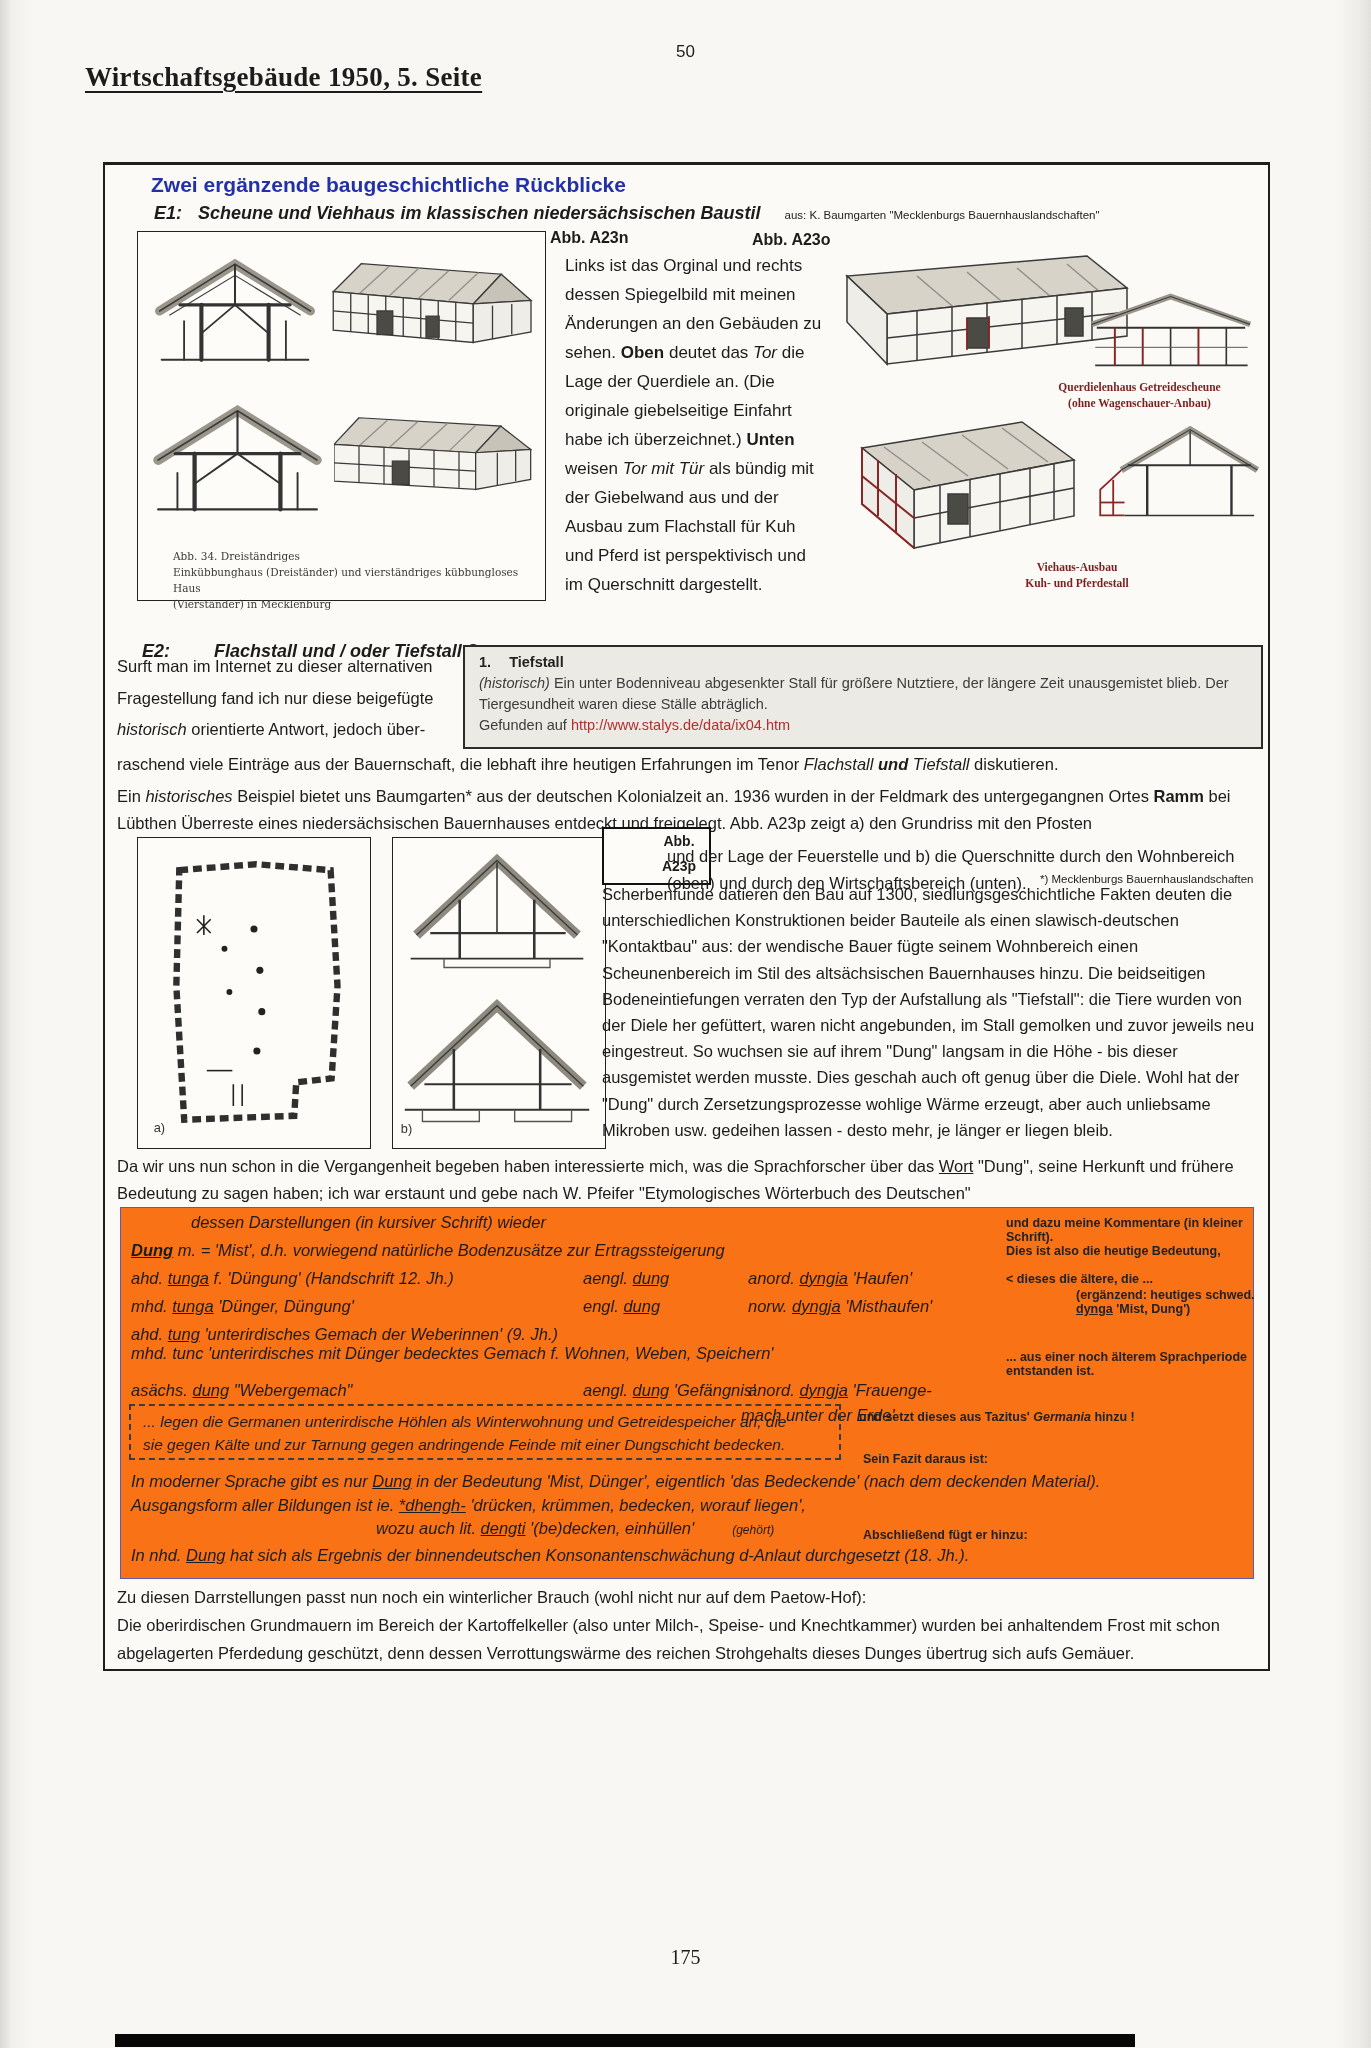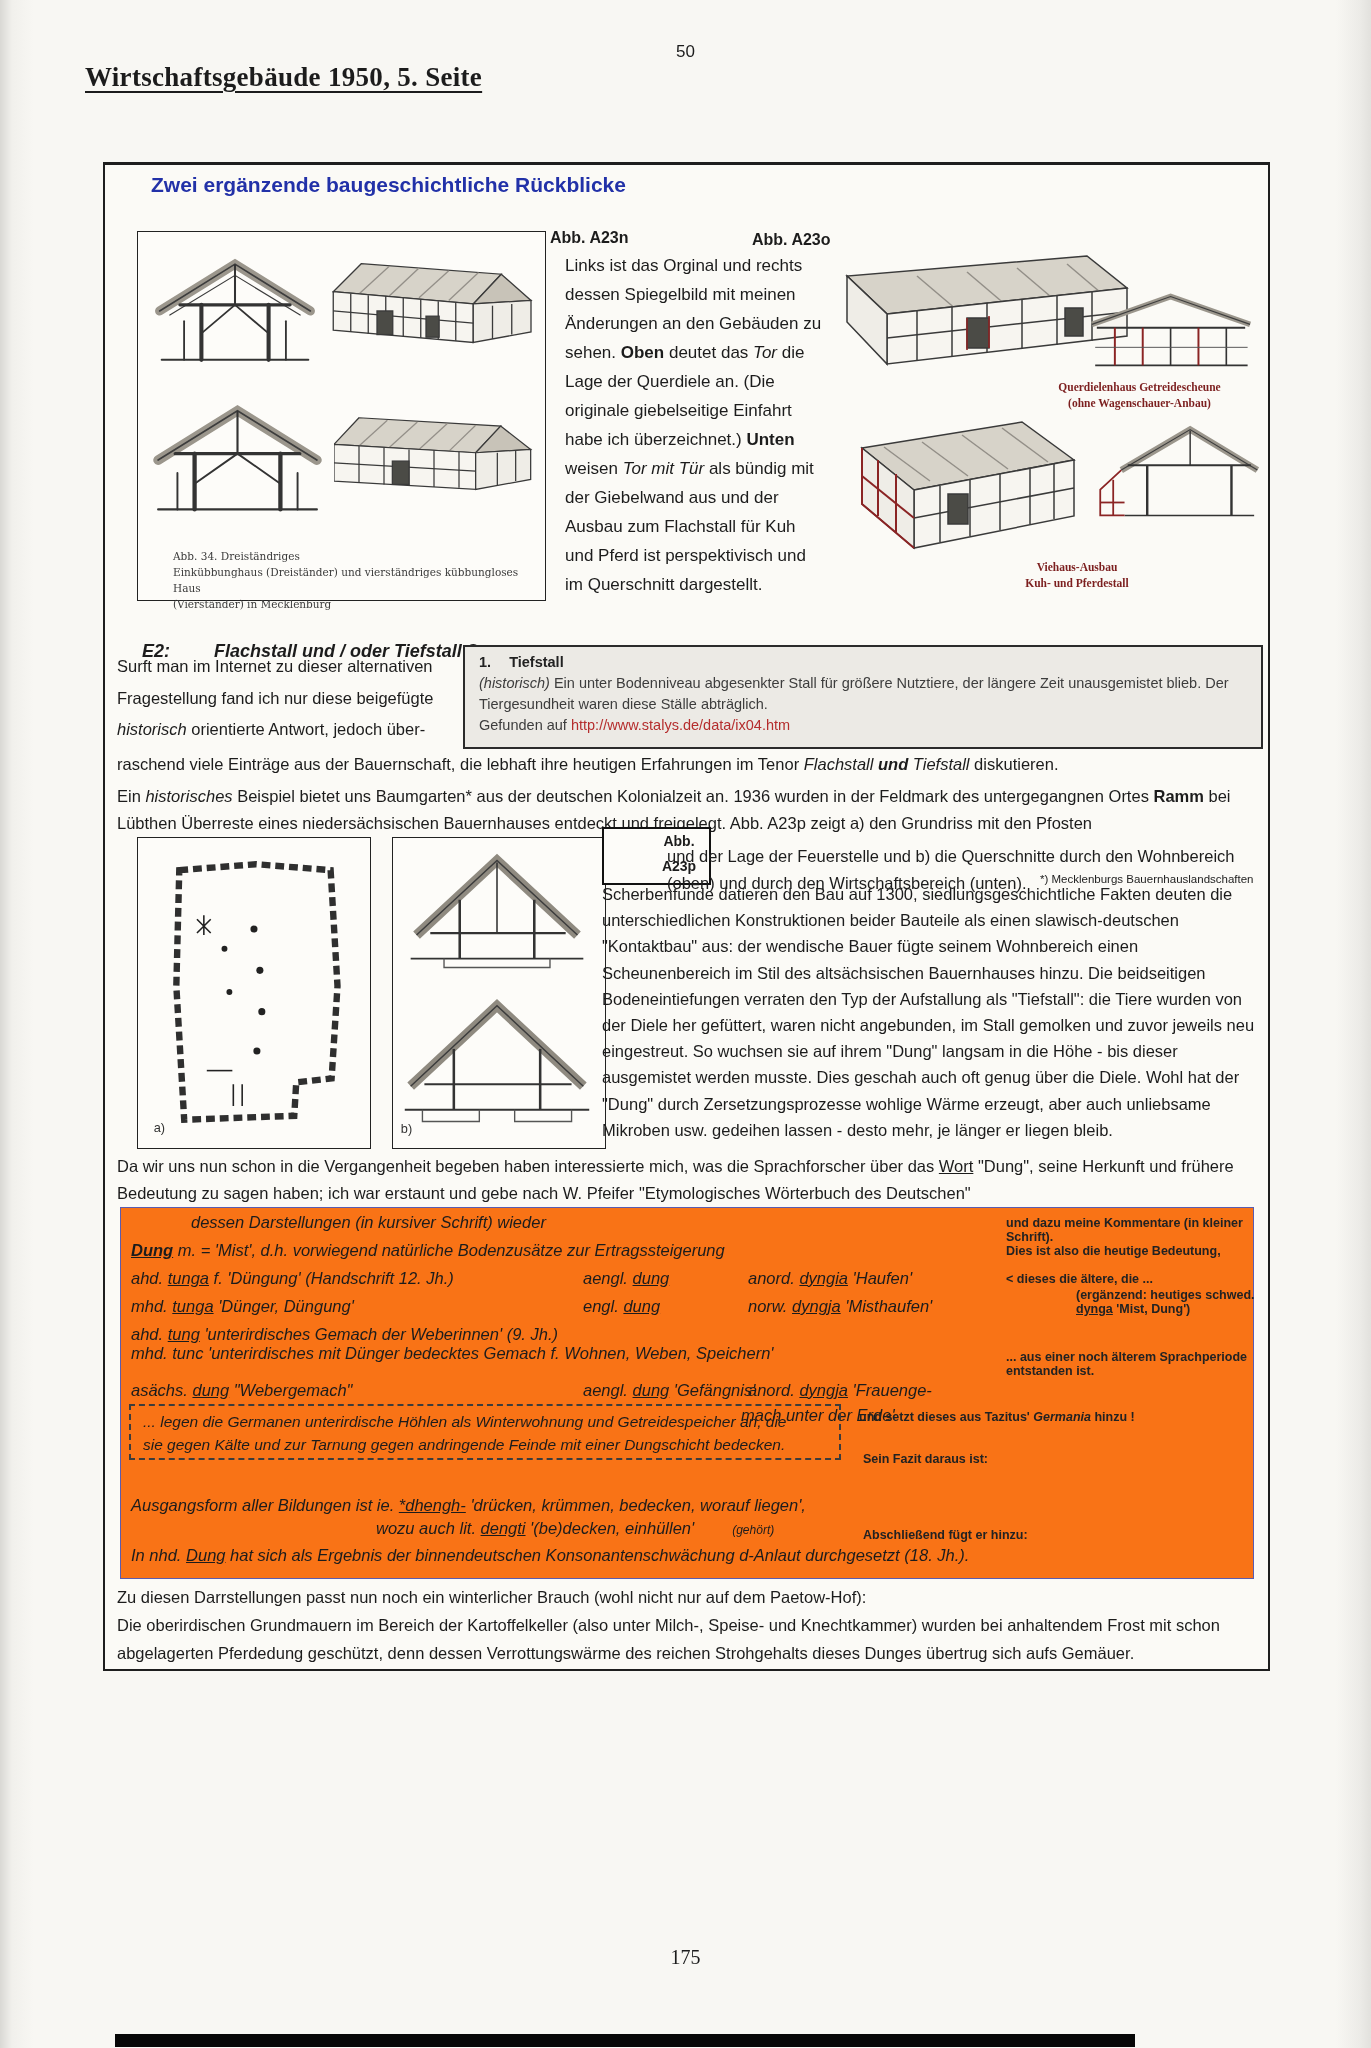--- a/index.html
+++ b/index.html
@@ -63,20 +63,25 @@
 </head>
 <body>
 
 <div class="abs pagenum-top">50</div>
 <div class="abs header">Wirtschaftsgebäude 1950, 5. Seite</div>
 
 <div class="abs outer-box">
 
   <div class="abs box-title">Zwei ergänzende baugeschichtliche Rückblicke</div>
 
+  <div class="abs e1-row">
+    <span class="e1-label">E1:</span>
+    <span class="e1-head">Scheune und Viehhaus im klassischen niedersächsischen Baustil</span>
+    <span class="e1-src">aus: K. Baumgarten "Mecklenburgs Bauernhauslandschaften"</span>
+  </div>
 
   <div class="abs figbox fig1">
     <svg class="abs" style="left:12px;top:24px" width="170" height="112" viewBox="0 0 160 110">
       <g fill="none" stroke-linecap="round">
         <path d="M6,54 L80,8 L154,54" stroke="#9b968c" stroke-width="9"></path>
         <path d="M6,54 L80,8 L154,54" stroke="#3d3d3d" stroke-width="1.6"></path>
         <path d="M16,58 L80,19 L144,58" stroke="#3d3d3d" stroke-width="1.2"></path>
         <line x1="26" y1="48" x2="134" y2="48" stroke="#333" stroke-width="3.4"></line>
         <line x1="47" y1="48" x2="47" y2="102" stroke="#333" stroke-width="4"></line>
         <line x1="113" y1="48" x2="113" y2="102" stroke="#333" stroke-width="4"></line>
@@ -356,20 +361,21 @@
     </div>
     <div class="eline" style="left:620px;top:198px">mach unter der Erde'</div>
 
     <div class="dashedbox">
       <div>... legen die Germanen unterirdische Höhlen als Winterwohnung und Getreidespeicher an, die</div>
       <div>sie gegen Kälte und zur Tarnung gegen andringende Feinde mit einer Dungschicht bedecken.</div>
     </div>
     <div class="enote enb" style="left:738px;top:202px;width:400px"><span>und setzt dieses aus Tazitus' </span><span class="i">Germania</span><span> hinzu !</span></div>
     <div class="enote enb" style="left:742px;top:244px">Sein Fazit daraus ist:</div>
 
+    <div class="eline" style="left:10px;top:264px"><span>In moderner Sprache gibt es nur </span><span class="u">Dung</span><span> in der Bedeutung 'Mist, Dünger', eigentlich 'das Bedeckende' (nach dem deckenden Material).</span></div>
     <div class="eline" style="left:10px;top:288px"><span>Ausgangsform aller Bildungen ist    ie. </span><span class="u">*dhengh-</span><span> 'drücken, krümmen, bedecken, worauf liegen',</span></div>
     <div class="eline" style="left:255px;top:311px">
       <span><span>wozu auch  lit. </span><span class="u">dengti</span><span> '(be)decken, einhüllen'</span></span><span class="sm">(gehört)</span>
     </div>
     <div class="enote enb" style="left:742px;top:320px">Abschließend fügt er hinzu:</div>
     <div class="eline" style="left:10px;top:338px"><span>In nhd. </span><span class="u">Dung</span><span> hat sich als Ergebnis der binnendeutschen Konsonantenschwächung d-Anlaut durchgesetzt (18. Jh.).</span></div>
   </div>
 
   <div class="abs closing">Zu diesen Darrstellungen passt nun noch ein winterlicher Brauch (wohl nicht nur auf dem Paetow-Hof):</div>
   <div class="abs closing2">Die oberirdischen Grundmauern im Bereich der Kartoffelkeller (also unter Milch-, Speise- und Knechtkammer) wurden bei anhaltendem Frost mit schon abgelagerten Pferdedung geschützt, denn dessen Verrottungswärme des reichen Strohgehalts dieses Dunges übertrug sich aufs Gemäuer.</div>

